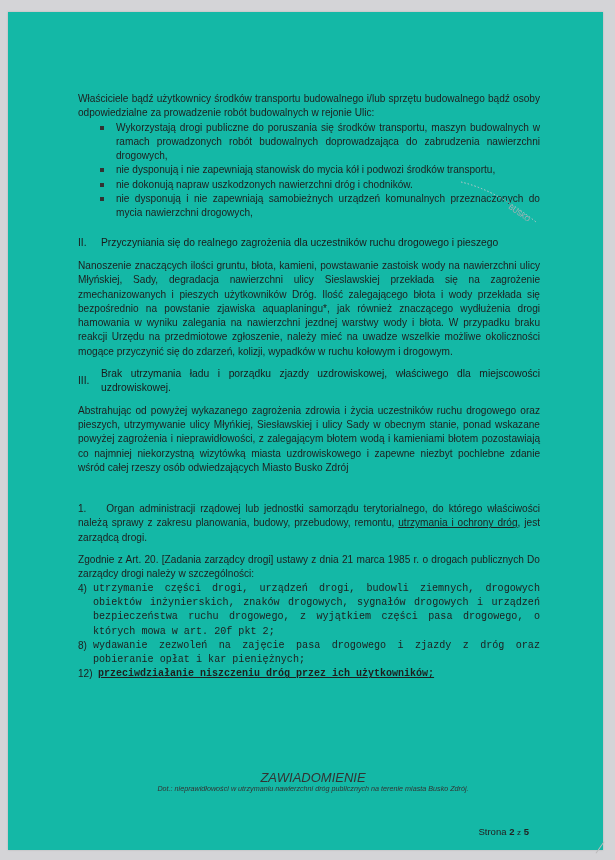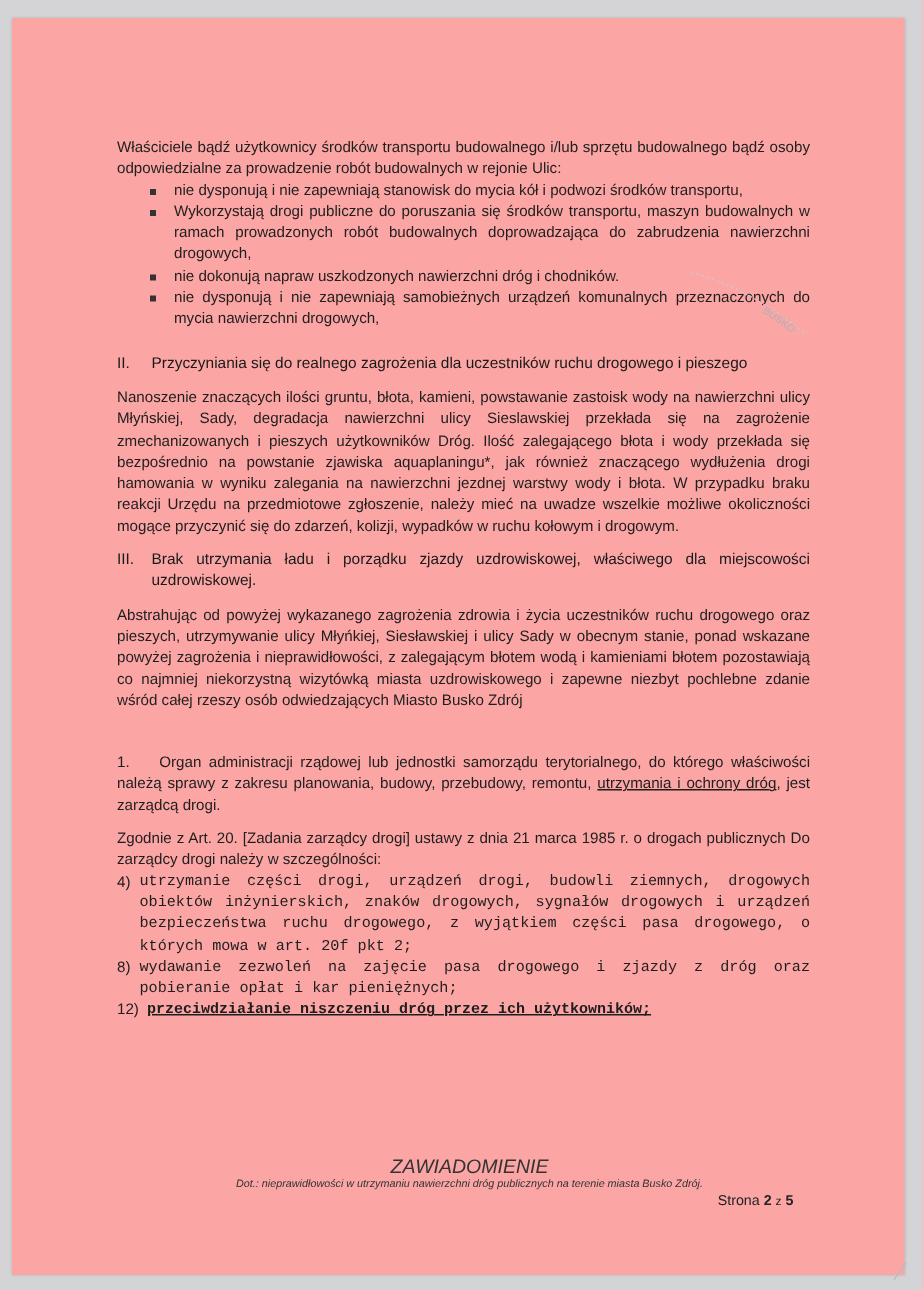--- a/index.html
+++ b/index.html
@@ -9,21 +9,21 @@
     height: 860px;
     background: #d4d4d7;
     overflow: hidden;
   }
   .page {
     position: absolute;
     left: 8px;
     top: 12px;
     width: 595px;
     height: 838px;
-    background: #fca5a5;
+    background: #14b8a6;
     box-shadow: 0 0 2px rgba(0,0,0,0.15);
   }
   .content {
     position: absolute;
     left: 70px;
     top: 80px;
     width: 462px;
     font-family: "Liberation Sans", sans-serif;
     font-size: 10.1px;
     line-height: 14.3px;
@@ -47,20 +47,21 @@
     top: 5px;
     width: 4px;
     height: 4px;
     background: #333;
   }
   .heading {
     display: flex;
     margin: 0;
     font-size: 10.3px;
     color: #1a1a1a;
+    align-items: center;
   }
   .heading .num { width: 23px; flex: none; }
   .heading .txt { flex: 1; text-align: justify; }
   .u { text-decoration: underline; }
   .list-items { margin: 0; }
   .list-items .li {
     display: flex;
   }
   .list-items .li .n { flex: none; width: 15px; }
   .list-items .li .t { flex: 1; text-align: justify; font-family: Liberation Mono, monospace; }
@@ -73,21 +74,21 @@
     font-family: "Liberation Sans", sans-serif;
     text-align: center;
     font-style: italic;
     color: #333;
   }
   .footer .title { font-size: 13px; line-height: 11px; }
   .footer .dot { font-size: 7.2px; line-height: 11px; }
   .page-num {
     position: absolute;
     right: 74px;
-    top: 783px;
+    top: 814px;
     font-family: "Liberation Sans", sans-serif;
     font-size: 9.5px;
     color: #222;
   }
   .page-num b { font-weight: bold; }
   .stamp {
     position: absolute;
     left: 448px;
     top: 168px;
     width: 90px;
@@ -106,22 +107,22 @@
 </style>
 </head>
 <body>
 
 <div class="page">
 
   <div class="content">
 
     <p class="p">Właściciele bądź użytkownicy środków transportu budowalnego i/lub sprzętu budowalnego bądź osoby odpowiedzialne za prowadzenie robót budowalnych w rejonie Ulic:</p>
     <ul class="bullets">
+      <li>Wykorzystają drogi publiczne do poruszania się środków transportu, maszyn budowalnych w ramach prowadzonych robót budowalnych doprowadzająca do zabrudzenia nawierzchni drogowych,</li>
       <li>nie dysponują i nie zapewniają stanowisk do mycia kół i podwozi środków transportu,</li>
-      <li>Wykorzystają drogi publiczne do poruszania się środków transportu, maszyn budowalnych w ramach prowadzonych robót budowalnych doprowadzająca do zabrudzenia nawierzchni drogowych,</li>
       <li>nie dokonują napraw uszkodzonych nawierzchni dróg i chodników.</li>
       <li>nie dysponują i nie zapewniają samobieżnych urządzeń komunalnych przeznaczonych do mycia nawierzchni drogowych,</li>
     </ul>
 
     <div style="height:15px"></div>
     <div class="heading">
       <span class="num">II.</span>
       <span class="txt">Przyczyniania się do realnego zagrożenia dla uczestników ruchu drogowego i pieszego</span>
     </div>
     <div style="height:9px"></div>

